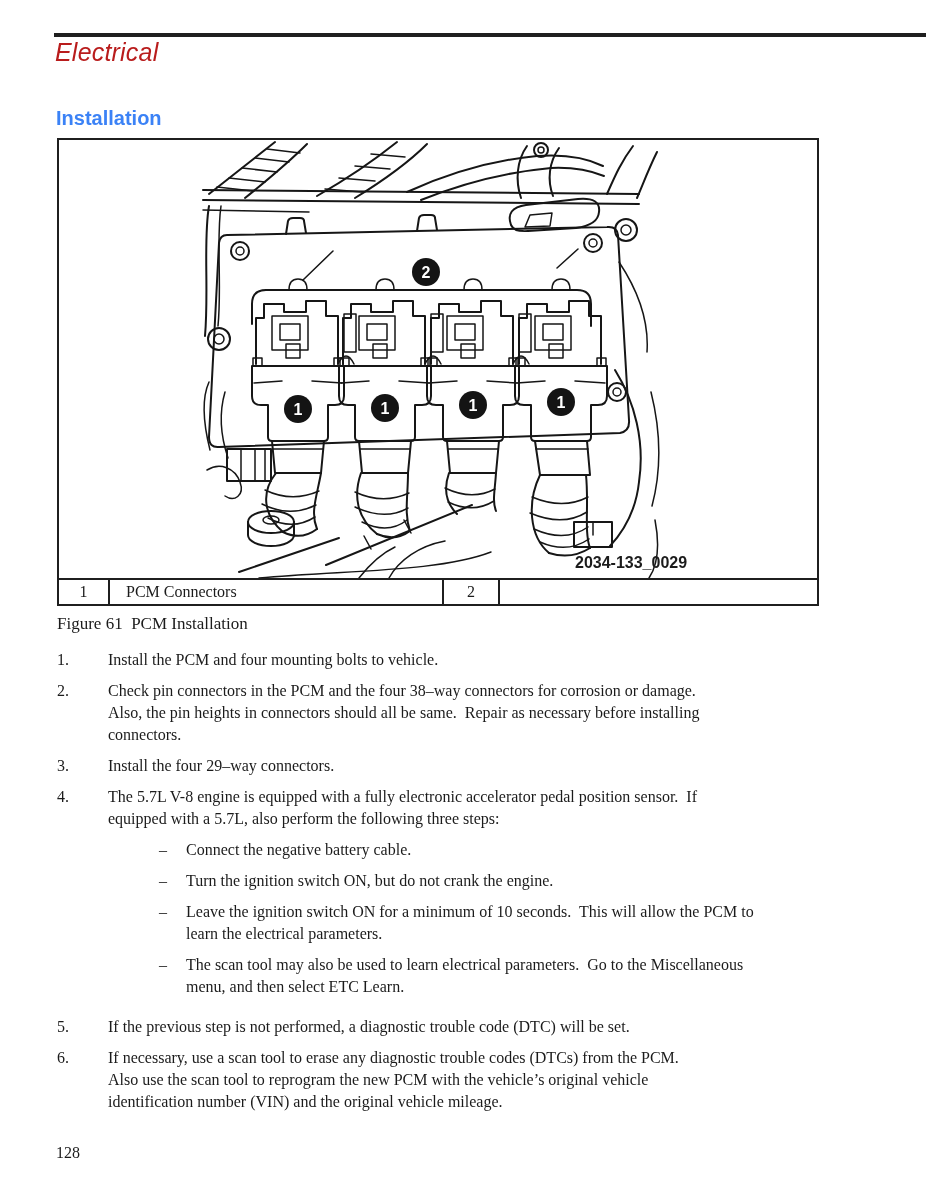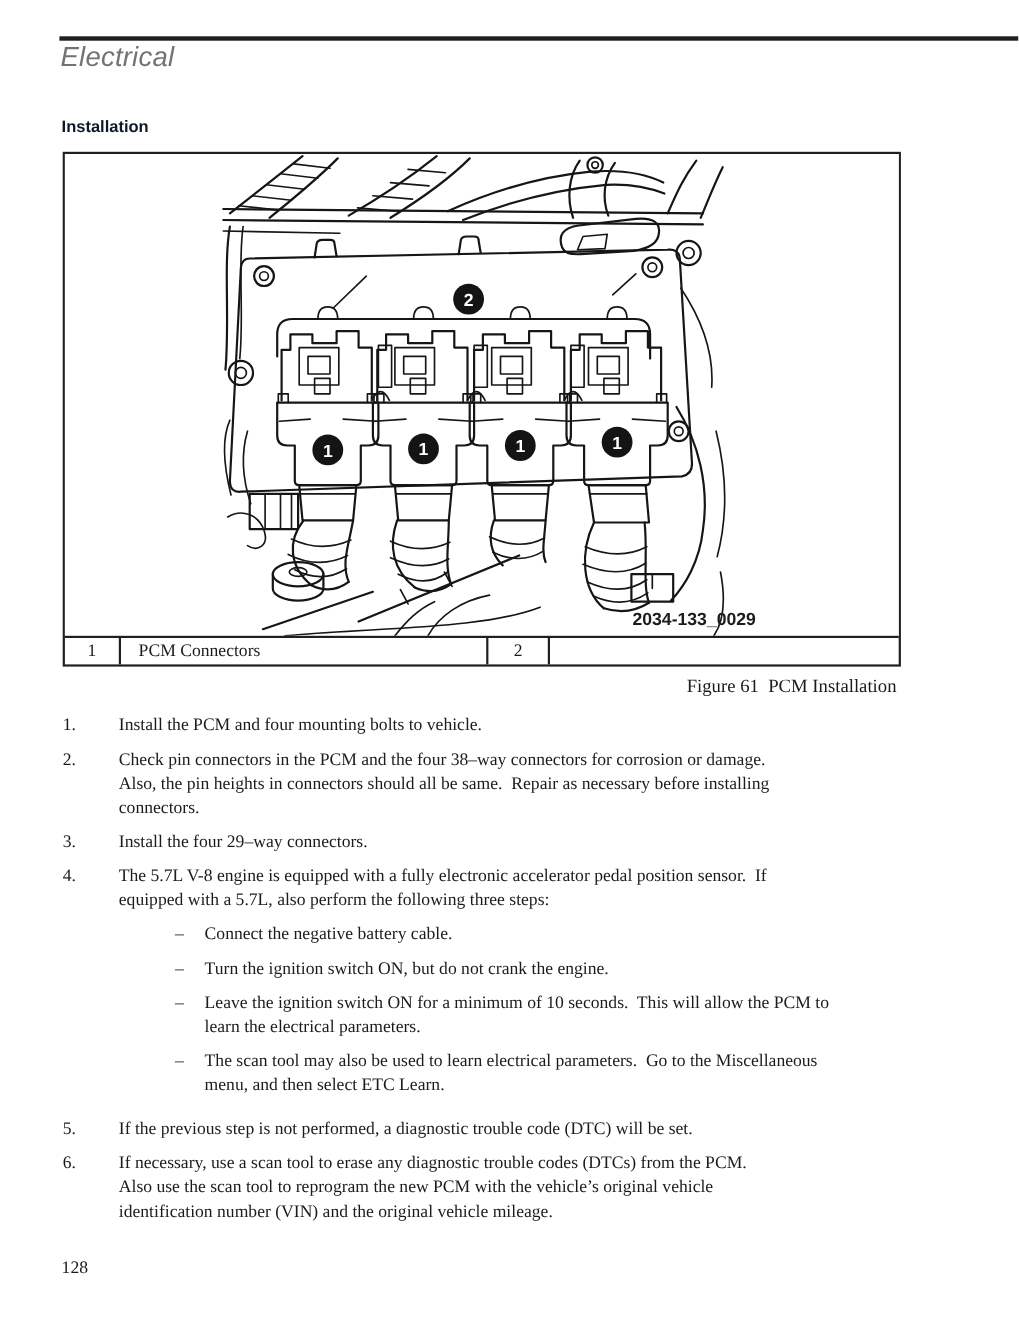--- a/index.html
+++ b/index.html
@@ -1,33 +1,33 @@
 <!DOCTYPE html>
 <html><head>
 <meta charset="utf-8">
 <style>
   html,body{margin:0;padding:0;background:#ffffff;}
   .page{position:relative;width:926px;height:1198px;background:#ffffff;overflow:hidden;
         font-family:"Liberation Serif",serif;color:#1b1b1b;}
   .top-rule{position:absolute;left:54px;top:33px;width:872px;height:4px;background:#1f1f1f;}
   .section-title{position:absolute;left:55px;top:38px;font-family:"Liberation Sans",sans-serif;
-        font-style:italic;font-size:25px;letter-spacing:0.2px;color:#737373;}
+        font-style:italic;font-size:25px;letter-spacing:0.2px;color:#b91c1c;}
   .subsection-title{position:absolute;left:56px;top:107px;font-family:"Liberation Sans",sans-serif;
-        font-weight:bold;font-size:15px;color:#0f172a;}
+        font-weight:bold;font-size:20px;color:#3b82f6;}
   .figure-box{position:absolute;left:57px;top:138px;width:758px;height:464px;border:2px solid #1f1f1f;}
   .figure-art{display:block;width:758px;height:438px;background:#ffffff;}
   .figure-legend{display:flex;height:24px;border-top:2px solid #1f1f1f;align-items:center;
         font-size:16px;line-height:24px;}
   .legend-cell{height:24px;overflow:hidden;white-space:nowrap;}
   .legend-key{width:49px;text-align:center;border-right:2px solid #1f1f1f;}
   .legend-label{padding-left:16px;}
   .legend-label-1{width:316px;border-right:2px solid #1f1f1f;}
   .legend-key-2{width:54px;border-right:2px solid #1f1f1f;}
   .legend-label-2{flex:1;}
-  .figure-caption{position:absolute;left:57px;top:614px;width:758px;text-align:right;
+  .figure-caption{position:absolute;left:57px;top:614px;width:758px;text-align:left;
         font-size:17px;white-space:pre;color:#1b1b1b;}
   .steps{position:absolute;left:57px;top:649px;width:714px;font-size:16px;line-height:22px;}
   .step{display:grid;grid-template-columns:51px 1fr;margin-bottom:9px;}
   .step-text{white-space:pre-wrap;}
   .sub-items{margin:9px 0 0 51px;}
   .sub-item{display:grid;grid-template-columns:27px 1fr;margin-bottom:9px;}
   .footer{position:absolute;left:0;top:1144px;width:926px;height:24px;padding-left:48px;}
   .page-number{position:absolute;left:56px;top:0;font-size:16px;}
   .footer-title{position:absolute;right:98px;top:0;font-size:16.5px;font-style:italic;font-weight:bold;}
   svg .ln{fill:none;stroke:#161616;stroke-width:2;stroke-linecap:round;stroke-linejoin:round;}

